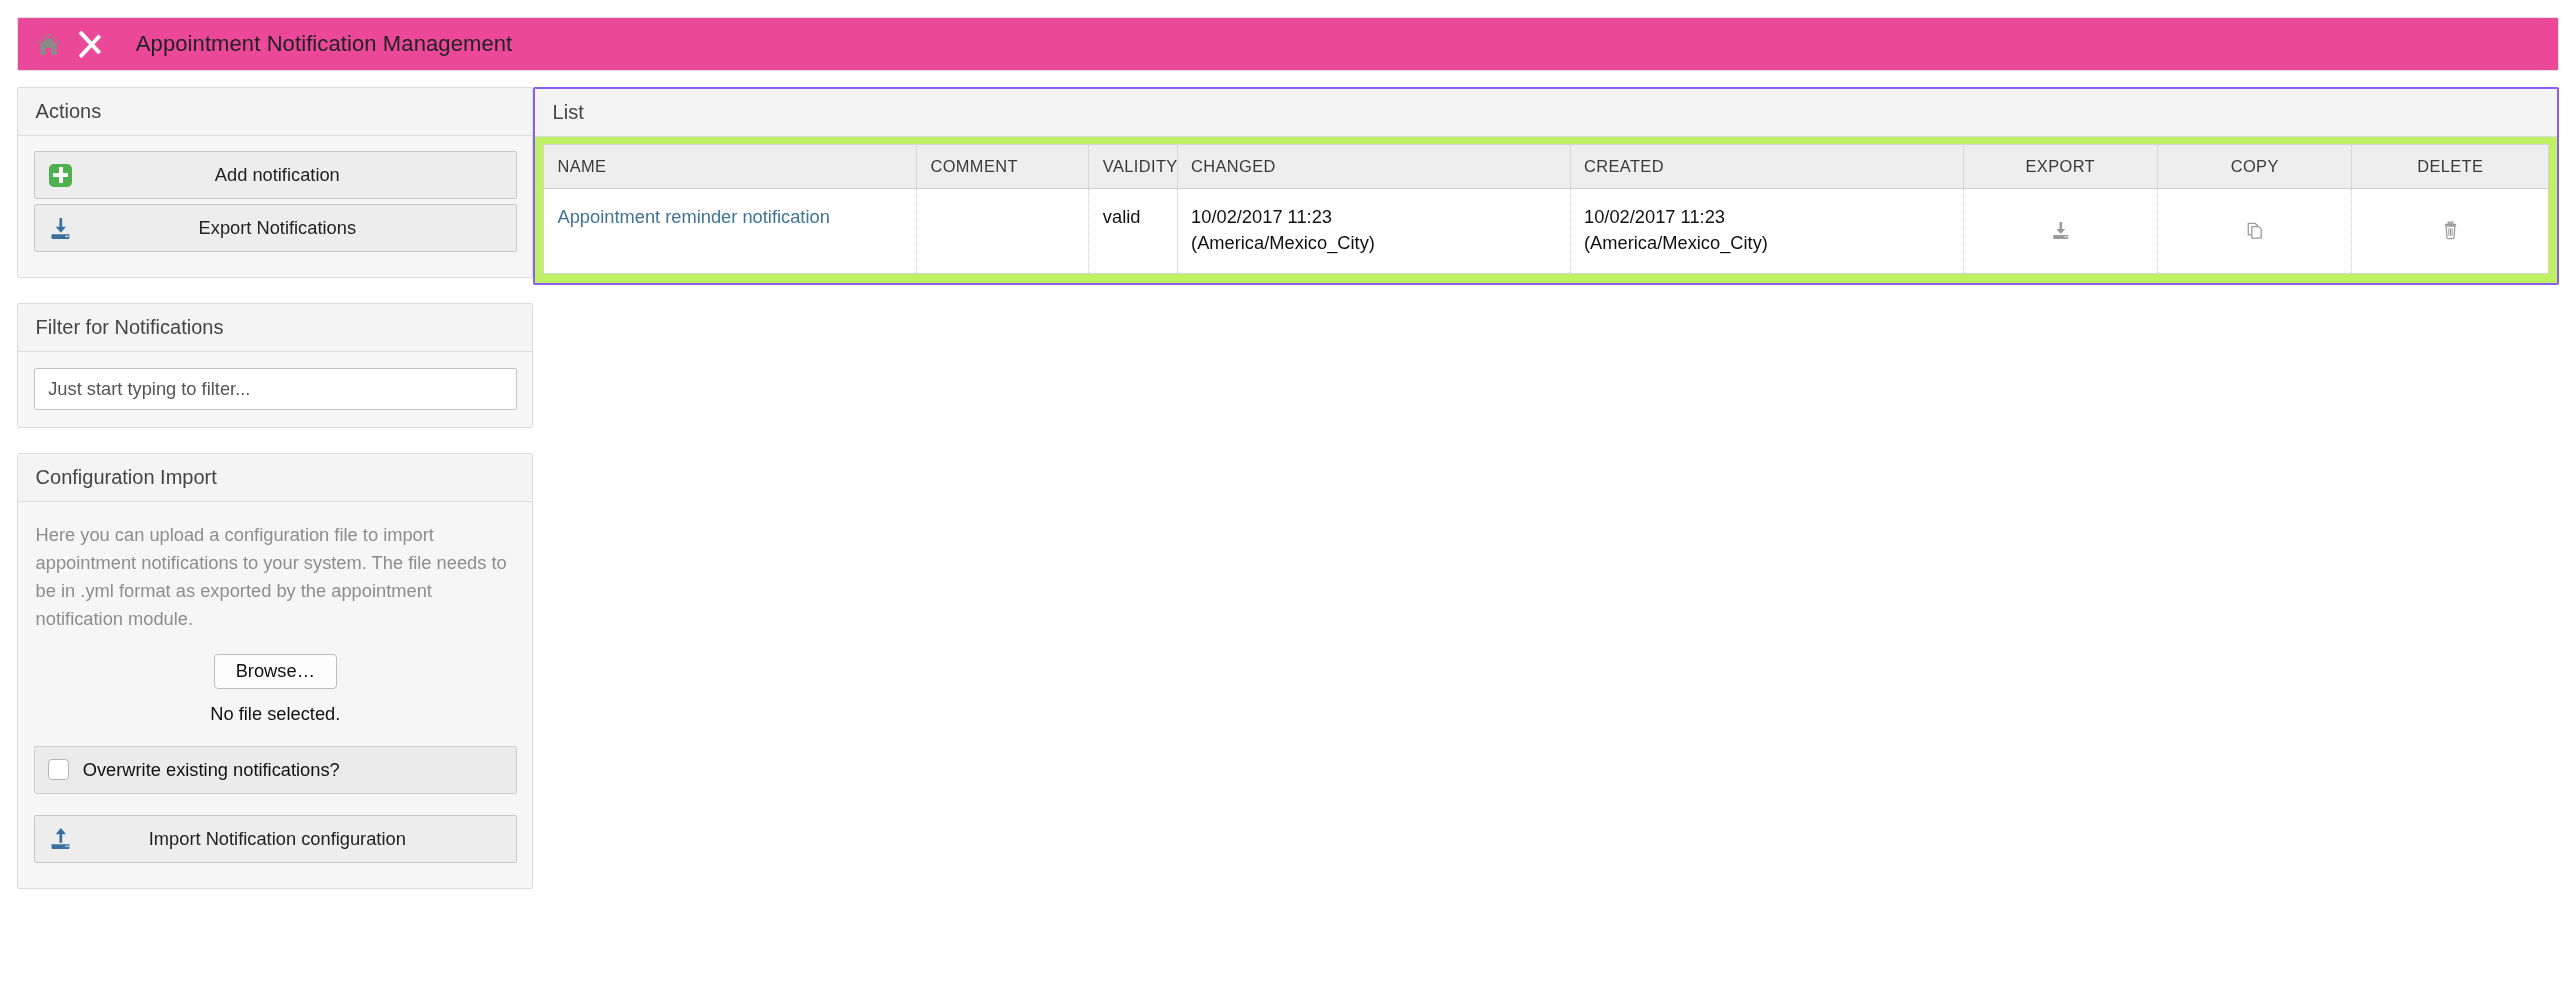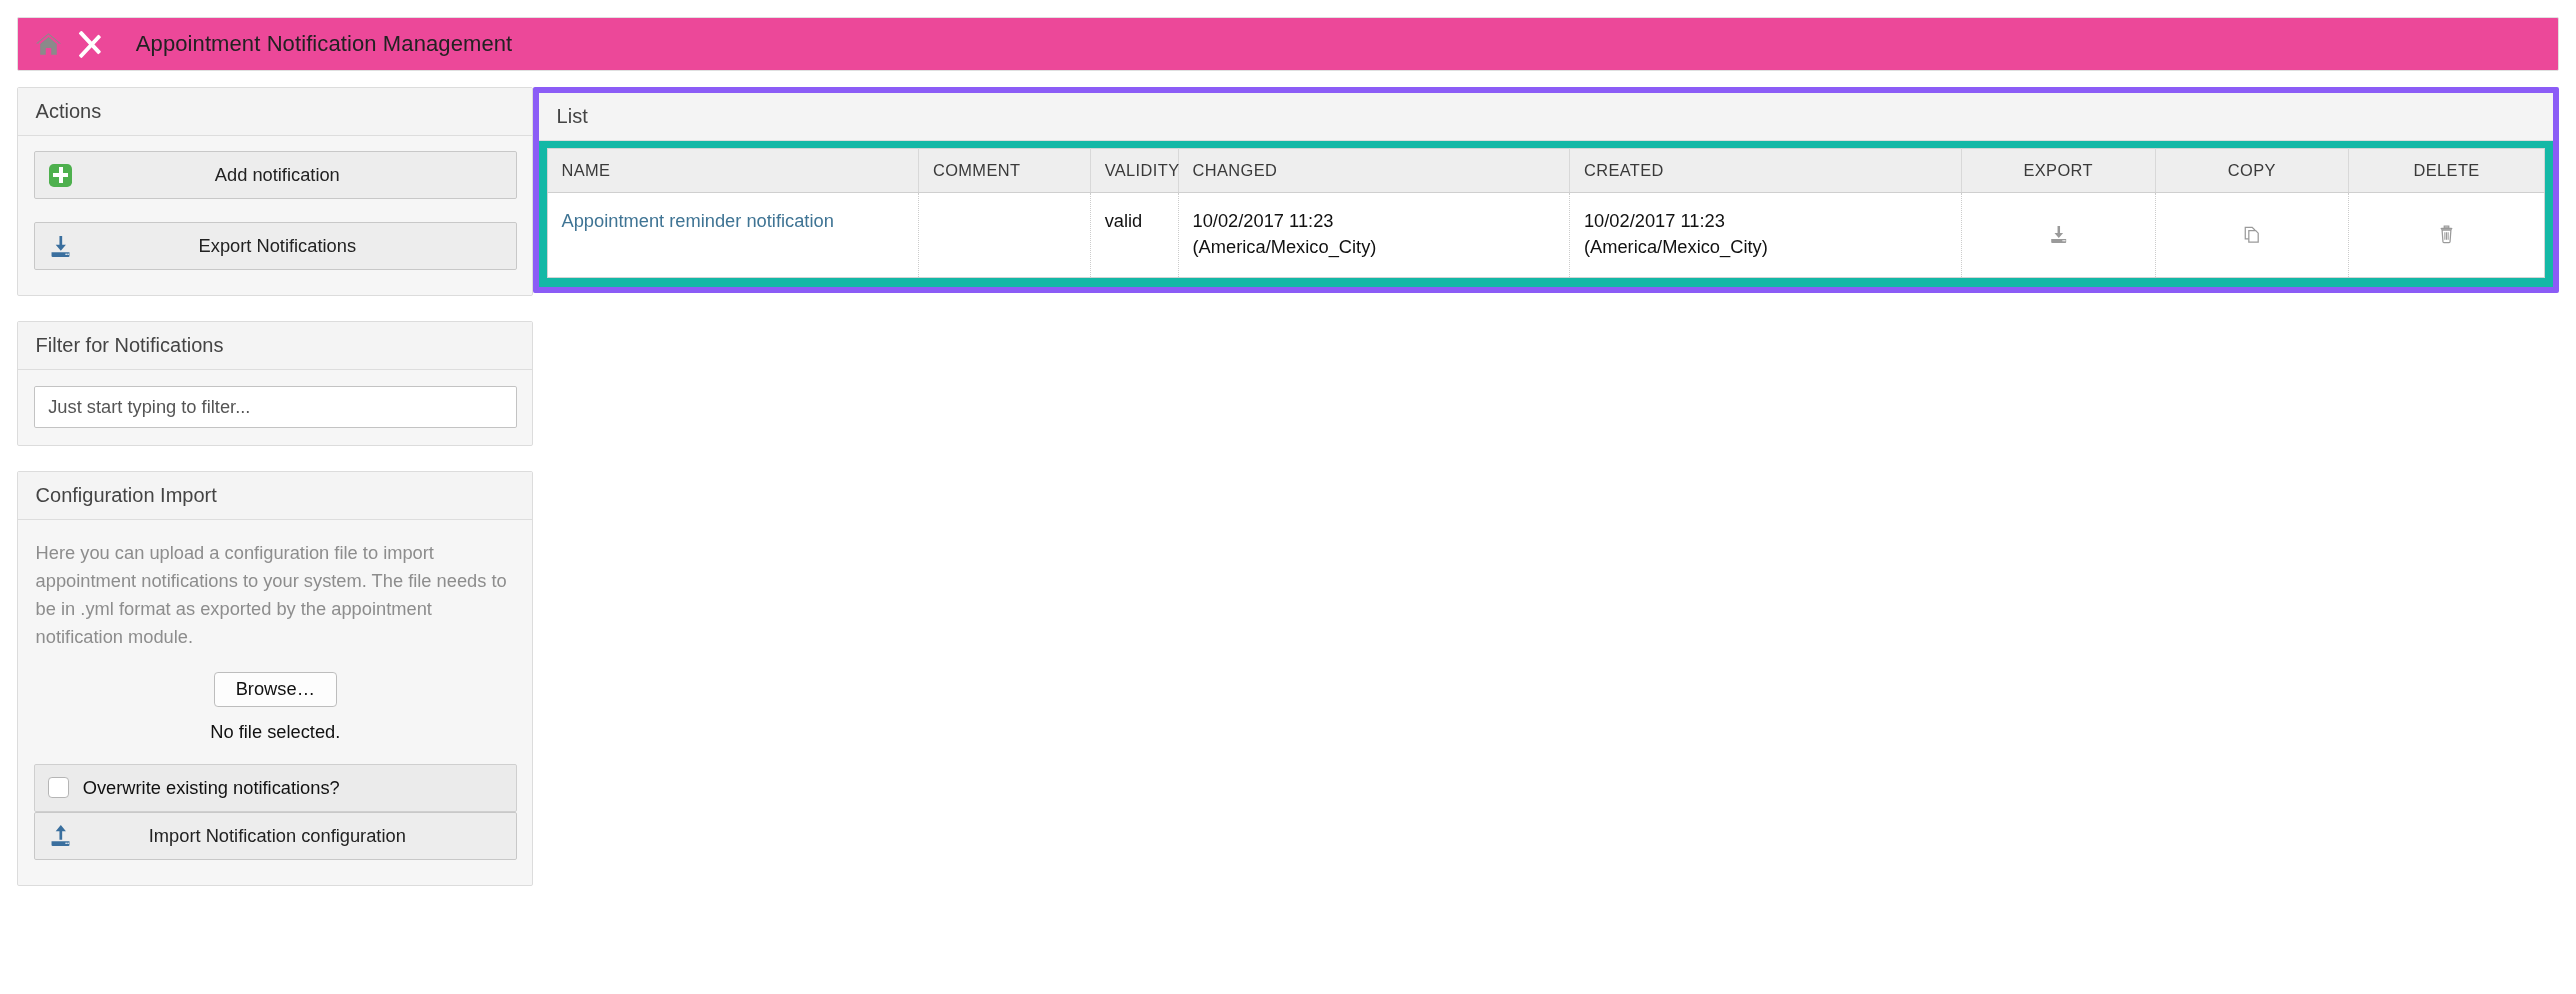--- a/index.html
+++ b/index.html
@@ -78,21 +78,21 @@
   .widget-body { padding: 15.4px 15.4px 17.3px 15.4px; }
 
   
   .action-btn {
     display: flex;
     align-items: center;
     height: 48px;
     background: #ededed;
     border: 1px solid #c8c8c8;
     border-radius: 1.9px;
-    margin-bottom: 23px;
+    margin-bottom: 5px;
     cursor: pointer;
     position: relative;
   }
   .action-btn:last-child { margin-bottom: 8px; }
   .action-btn .ab-icon {
     width: 52px;
     display: flex; align-items: center; justify-content: center;
     flex: none;
   }
   .action-btn .ab-label {
@@ -157,36 +157,37 @@
   }
   .file-status { font-size: 18.3px; color: #111111; }
 
   .checkbox-row {
     display: flex; align-items: center;
     background: #ebebeb;
     border: 1px solid #cfcfcf;
     border-radius: 1.9px;
     height: 48px;
     padding: 0 13.5px;
+    margin-bottom: 21px;
     gap: 13.5px;
     cursor: pointer;
   }
   .cb-box {
     width: 21px; height: 21px;
     background: #ffffff;
     border: 1px solid #b5b5b5;
     border-radius: 3.9px;
     flex: none;
   }
   .cb-label { font-size: 18.3px; color: #111111; }
 
   
   .list-widget {
-    background: #14b8a6;
-    border: 6px solid #8b5cf6;
+    background: #bef264;
+    border: 2px solid #8b5cf6;
     border-radius: 1.9px;
   }
   .table-wrap { padding: 7.7px 7.7px 9.6px 7.7px; }
   table.list-table {
     width: 100%;
     border-collapse: collapse;
     background: #ffffff;
     border: 1px solid #d4d4d4;
     table-layout: fixed;
   }

